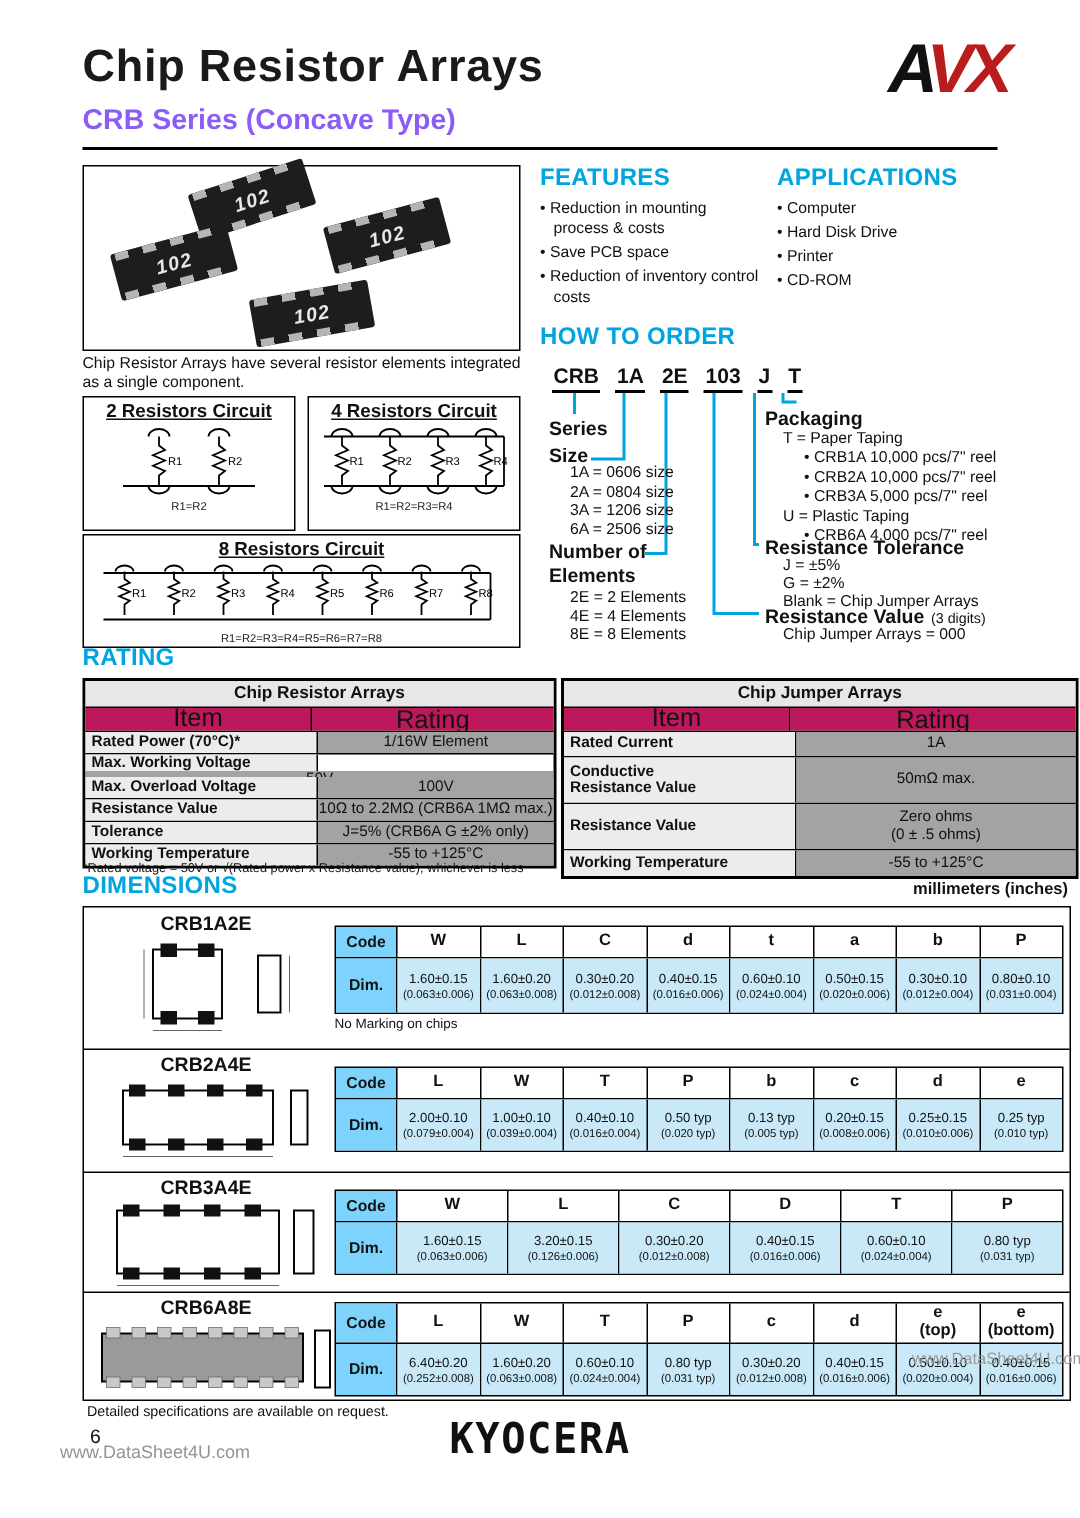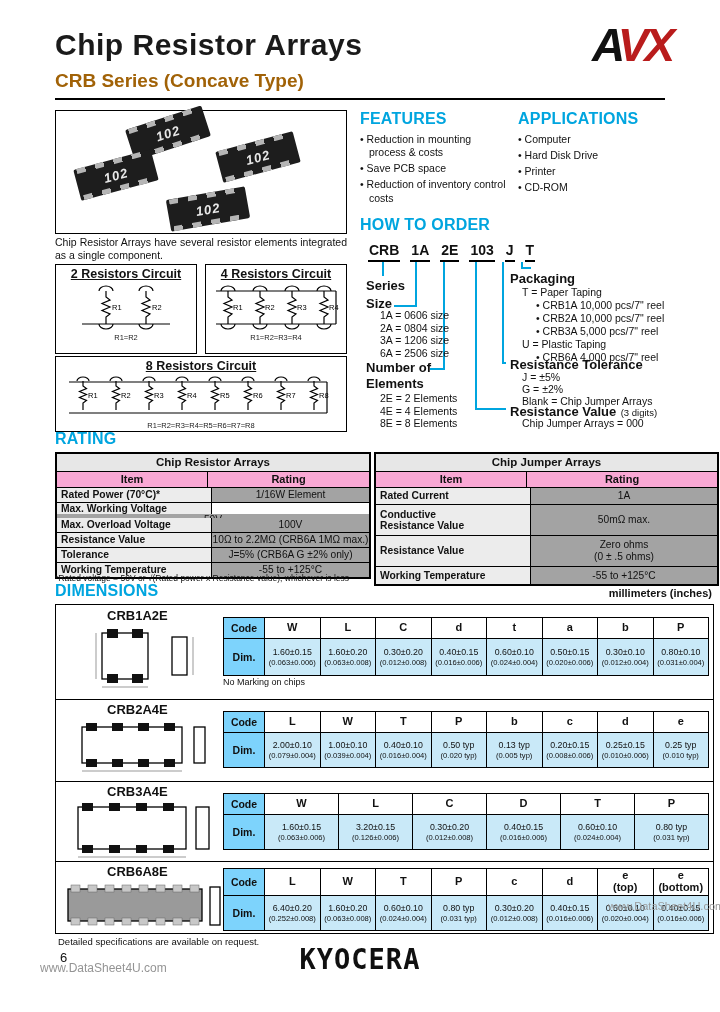--- a/index.html
+++ b/index.html
@@ -1,21 +1,21 @@
 <!DOCTYPE html>
 <html><head>
 <meta charset="utf-8">
 <style>
   html,body{margin:0;padding:0;background:#fff;}
   .page{position:relative;width:720px;height:1012px;background:#ffffff;
         font-family:"Liberation Sans",sans-serif;color:#111;overflow:hidden;}
   .abs{position:absolute;}
   
   .title{left:55px;top:28px;font-size:30px;font-weight:bold;color:#1a1a1a;letter-spacing:0.5px;}
-  .subtitle{left:55px;top:70px;font-size:19px;font-weight:bold;color:#a16207;}
+  .subtitle{left:55px;top:70px;font-size:19px;font-weight:bold;color:#8b5cf6;}
   .hrule{left:55px;top:98px;width:610px;height:2px;background:#000;}
   .avx{left:592px;top:18px;font-size:46px;font-weight:bold;font-style:italic;letter-spacing:-4px;}
   .avx .a{color:#111;}
   .avx .vx{color:#b91c1c;}
   
   .cyan{color:#00A5DF;font-weight:bold;font-size:16px;letter-spacing:0.2px;}
   
   .photobox{left:55px;top:110px;width:290px;height:122px;border:1.5px solid #000;background:#fff;}
   .chip{position:absolute;width:80px;height:32px;background:#1d1d1d;border-radius:2px;
         display:flex;align-items:center;justify-content:center;color:#e8e8e8;
@@ -48,21 +48,21 @@
   
   .rtable{border:2px solid #000;background:#fff;}
   .t-title{background:#E7E7E7;border-bottom:1px solid #000;font-weight:bold;font-size:11.5px;
            text-align:center;}
   .t-row,.t-head{display:flex;border-bottom:1px solid #000;}
   .t-row:last-child{border-bottom:none;}
   .c1{width:150px;border-right:1px solid #000;background:#ECECEC;font-weight:bold;font-size:10.3px;
       display:flex;align-items:center;padding-left:4px;white-space:pre-line;line-height:1.1;}
   .c2{flex:1;background:#a3a3a3;font-size:10.2px;display:flex;align-items:center;justify-content:center;
       text-align:center;white-space:pre-line;line-height:1.15;}
-  .t-head .c1,.t-head .c2{background:#f9a8d4;font-weight:bold;justify-content:center;padding-left:0;font-size:11px;}
+  .t-head .c1,.t-head .c2{background:#be185d;font-weight:normal;justify-content:center;padding-left:0;font-size:17px;}
   .footnote{font-size:8.5px;color:#111;}
   
   .units{font-weight:bold;font-size:11px;text-align:right;}
   .dimbox{left:55px;top:604px;width:657px;height:328px;border:1.5px solid #000;}
   .hdiv{position:absolute;left:0;right:0;height:1px;background:#000;}
   .seclbl{position:absolute;font-weight:bold;font-size:13px;margin-left:46px;}
   .dtable{position:absolute;border:1.5px solid #000;display:flex;flex-direction:column;background:#fff;}
   .drow{display:flex;}
   .drow.top{border-top:1px solid #000;}
   .dlbl{width:40px;background:#7dd3fc;border-right:1px solid #000;font-weight:bold;font-size:10.5px;

